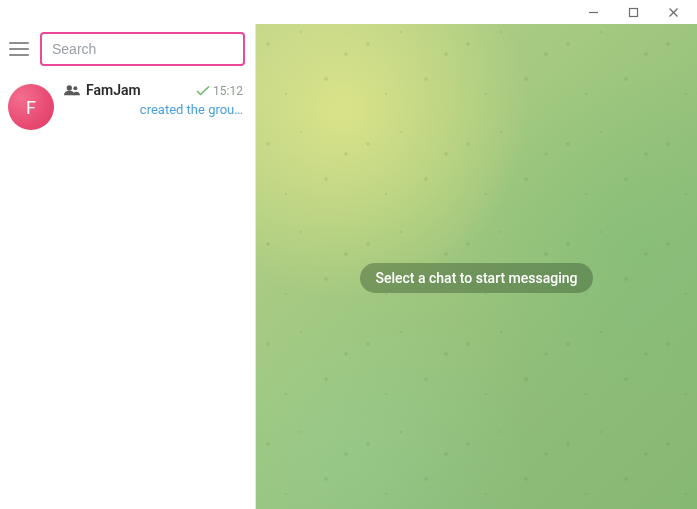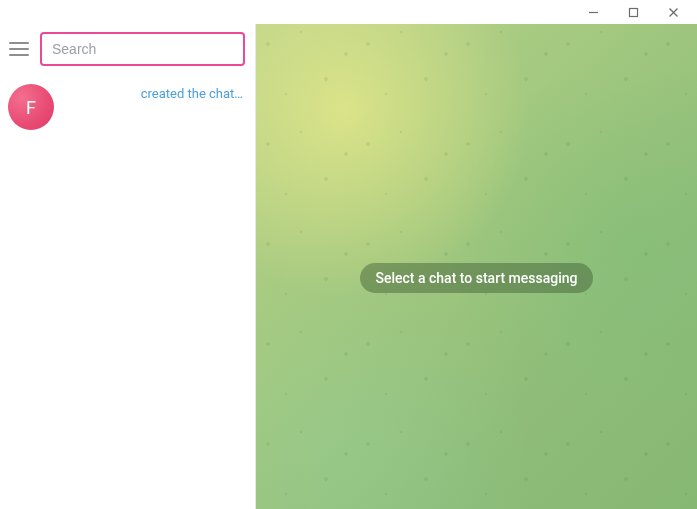--- a/index.html
+++ b/index.html
@@ -107,21 +107,38 @@
       </div>
       <input class="search" type="text" placeholder="Search" style="">
     </div>
 
     <div class="chatlist">
       <div class="chat-item">
         <div class="avatar">
           <span>F</span>
         </div>
         <div class="chat-body">
-          <div class="chat-line2">created the chat…</div>
+          <div class="chat-line1">
+            <div class="chat-name">
+              <svg width="16" height="12" viewBox="0 0 24 16" fill="#5a5a5a">
+                <circle cx="8" cy="5" r="4"></circle>
+                <circle cx="17" cy="5.5" r="3"></circle>
+                <path d="M0 16 C0 11 4 9 8 9 C12 9 16 11 16 16 Z"></path>
+                <path d="M14 16 C14 12 16 10.5 18 10.5 C21 10.5 24 12 24 16 Z"></path>
+              </svg>
+              <span>FamJam</span>
+            </div>
+            <div class="chat-time">
+              <svg class="check" width="14" height="10" viewBox="0 0 14 10">
+                <path d="M1 5 L4.5 8.5 L13 0.5" fill="none" stroke="currentColor" stroke-width="1.6"></path>
+              </svg>
+              <span>15:12</span>
+            </div>
+          </div>
+          <div class="chat-line2">created the grou…</div>
         </div>
       </div>
     </div>
   </div>
 
   <div class="main">
     <div class="doodles"></div>
     <div class="empty-pill">Select a chat to start messaging</div>
   </div>
 </div>

